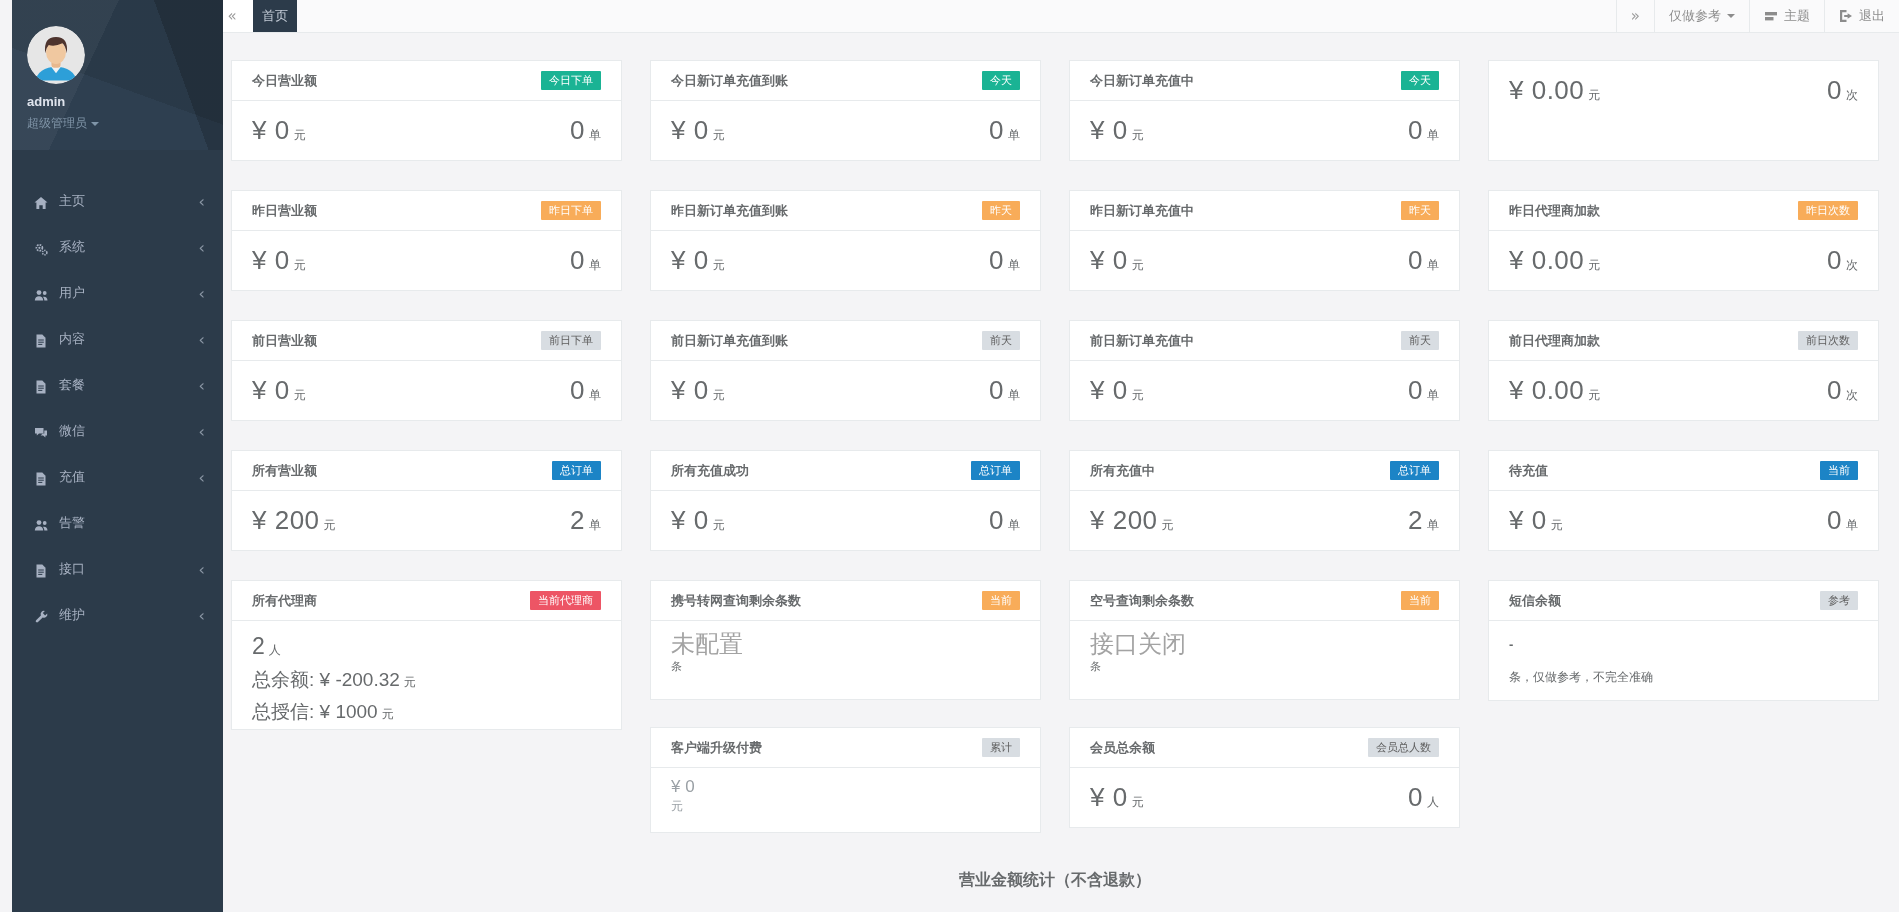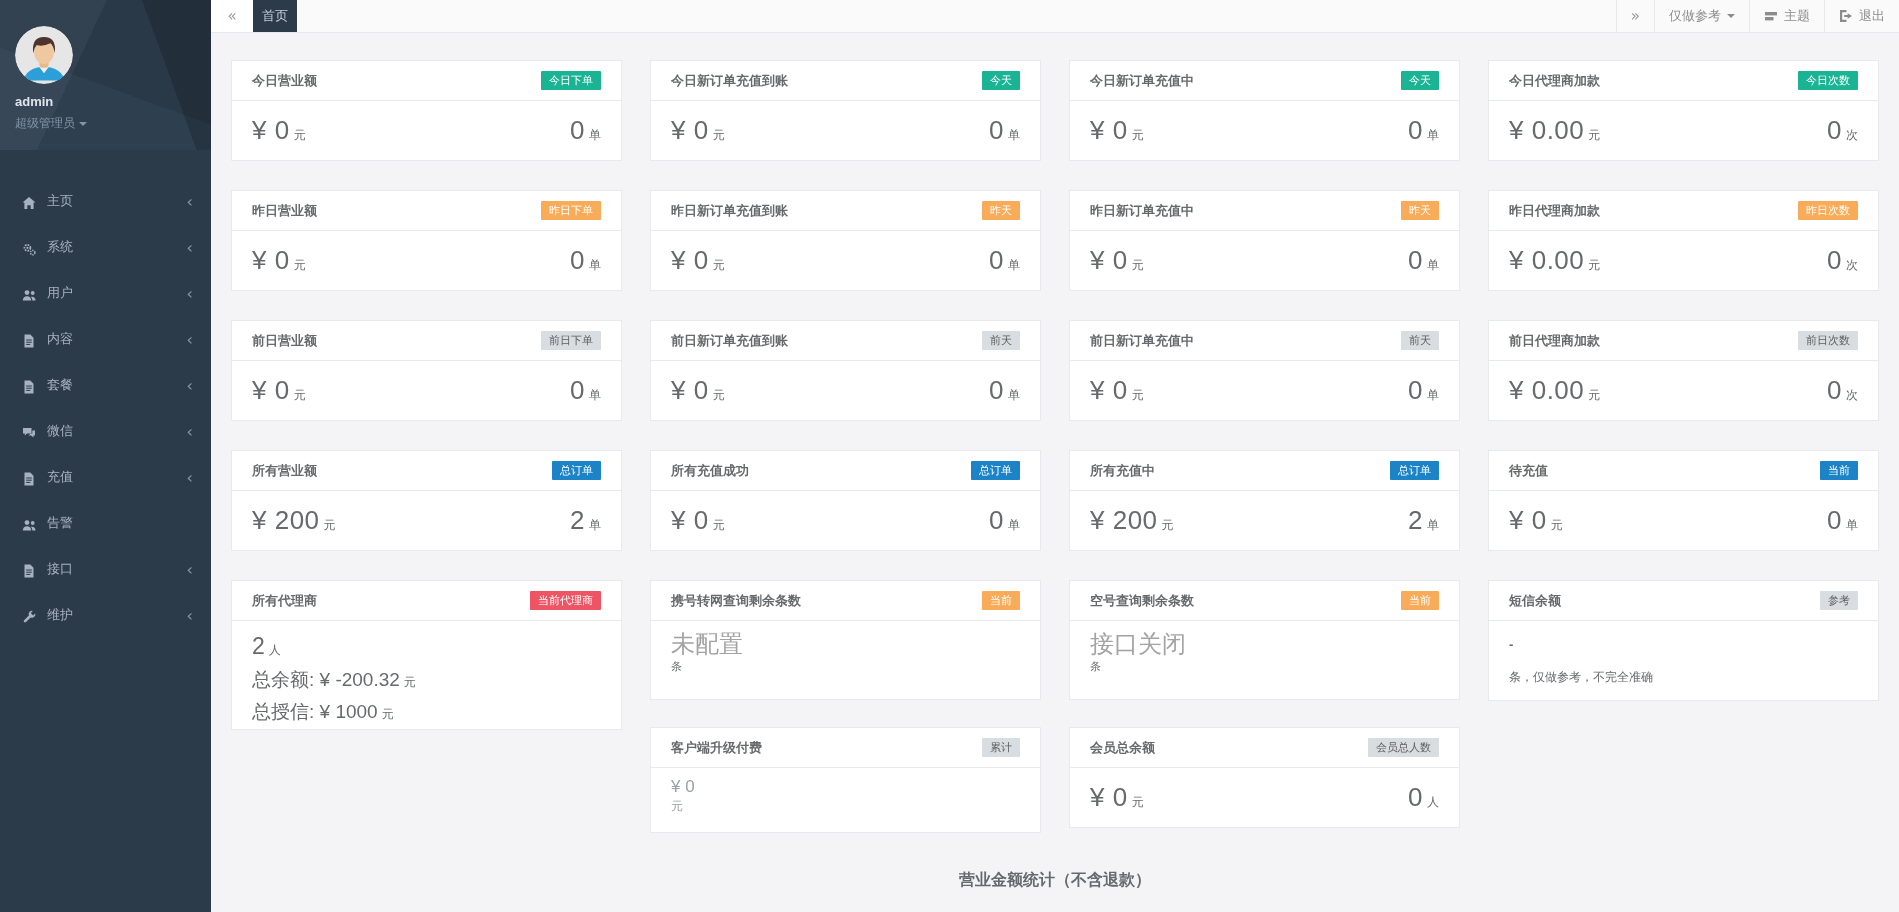--- a/index.html
+++ b/index.html
@@ -1,20 +1,20 @@
 <!DOCTYPE html>
 <html><head>
 <meta charset="utf-8">
 <style>
   * { margin:0; padding:0; box-sizing:border-box; }
   html,body { width:1899px; height:912px; overflow:hidden; }
   body { font-family:"Liberation Sans","DejaVu Sans",sans-serif; background:#f4f4f6; color:#676a6c; }
 
   
-  .sidebar { position:fixed; left:0; top:0; width:211px; height:912px; background:#2c3b4a; z-index:10; }
+  .sidebar { position:fixed; left:12px; top:0; width:211px; height:912px; background:#2c3b4a; z-index:10; }
   .side-header {
     height:150px; padding:26px 0 0 15px;
     background:
       linear-gradient(115deg, rgba(255,255,255,0.045) 0 38%, transparent 38%),
       linear-gradient(250deg, rgba(0,0,0,0.18) 0 26%, transparent 26%),
       linear-gradient(200deg, rgba(0,0,0,0.10) 0 55%, transparent 55%),
       #2e3f50;
   }
   .avatar { width:58px; height:58px; border-radius:50%; overflow:hidden; display:block; }
   .side-username { margin-top:10px; font-size:13px; font-weight:bold; color:#dfe4ed; }
@@ -285,24 +285,20 @@
           <span class="title">今日新订单充值中</span>
           <span class="badge" data-color="green">今天</span>
         </div>
         <div class="card-body">
           <span><span class="big">¥ 0</span><span class="unit">元</span></span>
           <span><span class="big">0</span><span class="unit">单</span></span>
         </div>
       </div>
 
       <div class="card">
-        <div class="card-title">
-          <span class="title">今日代理商加款</span>
-          <span class="badge" data-color="green">今日次数</span>
-        </div>
         <div class="card-body">
           <span><span class="big">¥ 0.00</span><span class="unit">元</span></span>
           <span><span class="big">0</span><span class="unit">次</span></span>
         </div>
       </div>
 
       <div class="card">
         <div class="card-title">
           <span class="title">昨日营业额</span>
           <span class="badge" data-color="orange">昨日下单</span>

